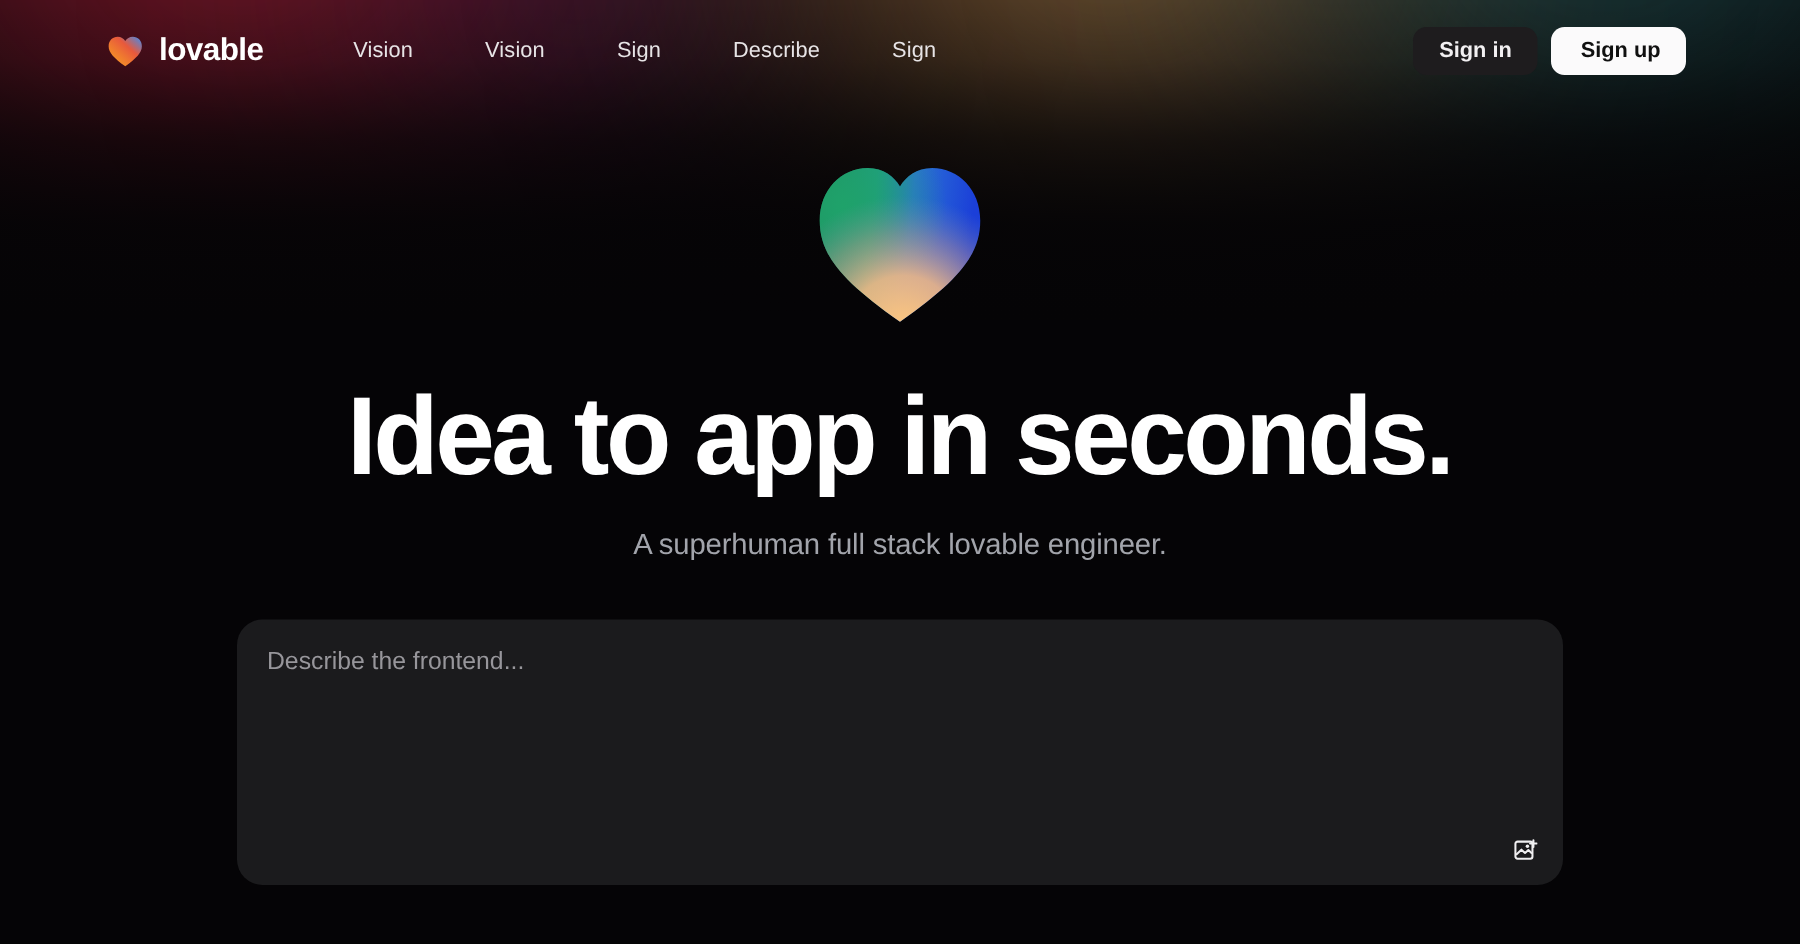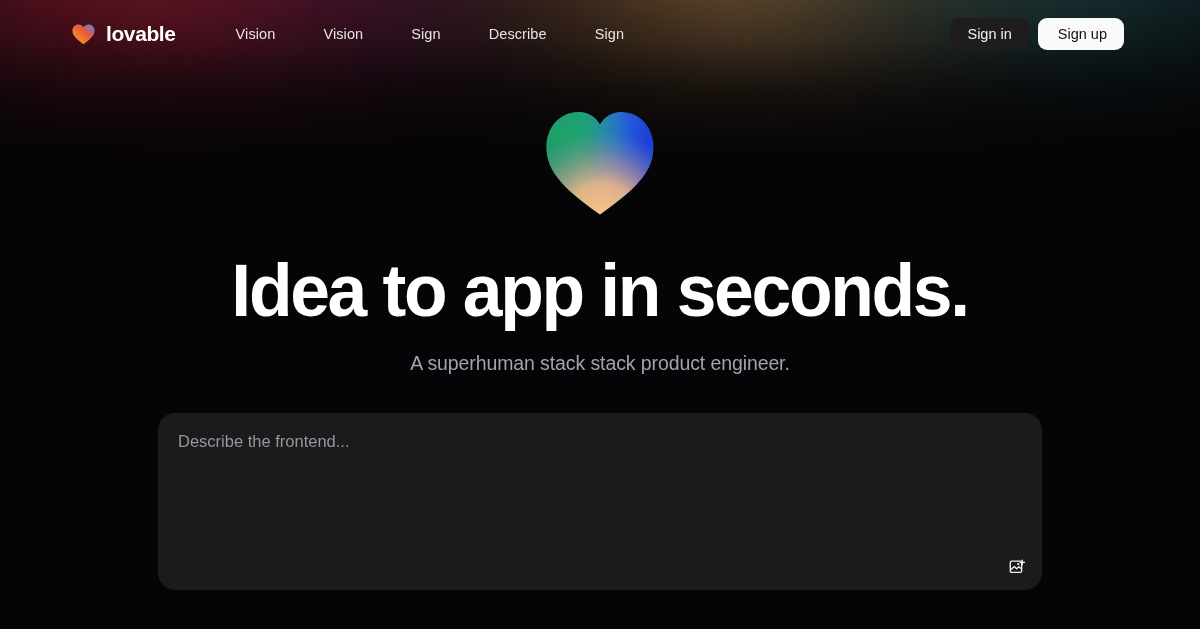--- a/index.html
+++ b/index.html
@@ -102,21 +102,21 @@
   .header-actions{
     margin-left:auto;
     margin-right:76px;
     display:flex;
     align-items:center;
     gap:9px;
   }
   .btn{
     font-family:"Liberation Sans", sans-serif;
     font-size:14.5px;
-    font-weight:400;
+    font-weight:700;
     border:none;
     border-radius:9px;
     padding:9px 17px;
     cursor:pointer;
     white-space:nowrap;
     line-height:1;
   }
   .btn-signin{
     background:#1e1c1e;
     color:#f2f0f2;
@@ -288,21 +288,21 @@
       </clipPath>
     </defs>
     <g clip-path="url(#clipHeart)">
       <rect x="0" y="0" width="112" height="108" fill="url(#gHeartA)"></rect>
       <rect x="0" y="0" width="112" height="108" fill="url(#gHeartG)"></rect>
       <rect x="0" y="0" width="112" height="108" fill="url(#gHeartB)"></rect>
     </g>
   </svg>
 
   <h1 class="hero-title">Idea to app in seconds.</h1>
-  <p class="hero-sub">A superhuman stack stack product engineer.</p>
+  <p class="hero-sub">A superhuman full stack lovable engineer.</p>
 
   <div class="prompt-wrap">
     <textarea class="prompt-input" placeholder="Describe the frontend..." style=""></textarea>
 
     <div class="prompt-toolbar">
       <button class="icon-btn">
         <svg width="16" height="16" viewBox="0 0 20 20">
           <rect x="1.6" y="2.6" width="14.2" height="14.2" rx="1.8" fill="none" stroke="#f0eff1" stroke-width="1.7"></rect>
           <path d="M2.6 13.1 L6.6 9.3 L9.6 12.1 L12.4 9.6 L15.0 12.0" fill="none" stroke="#f0eff1" stroke-width="1.7" stroke-linecap="round" stroke-linejoin="round"></path>
           <circle cx="11.6" cy="6.4" r="1.45" fill="#f0eff1"></circle>

